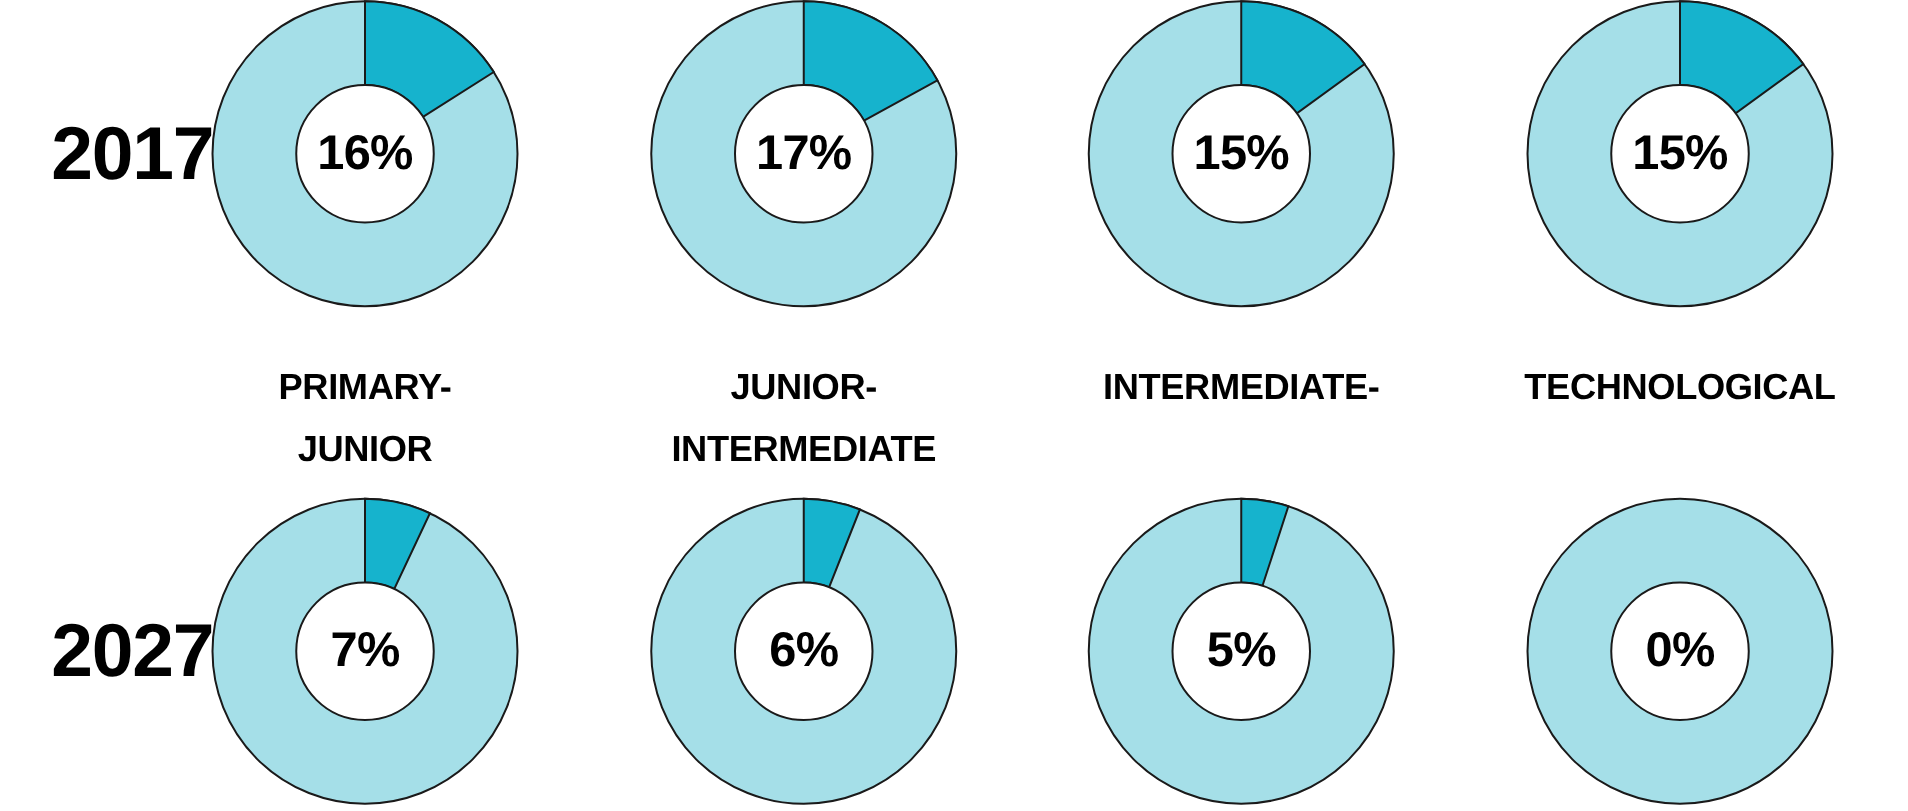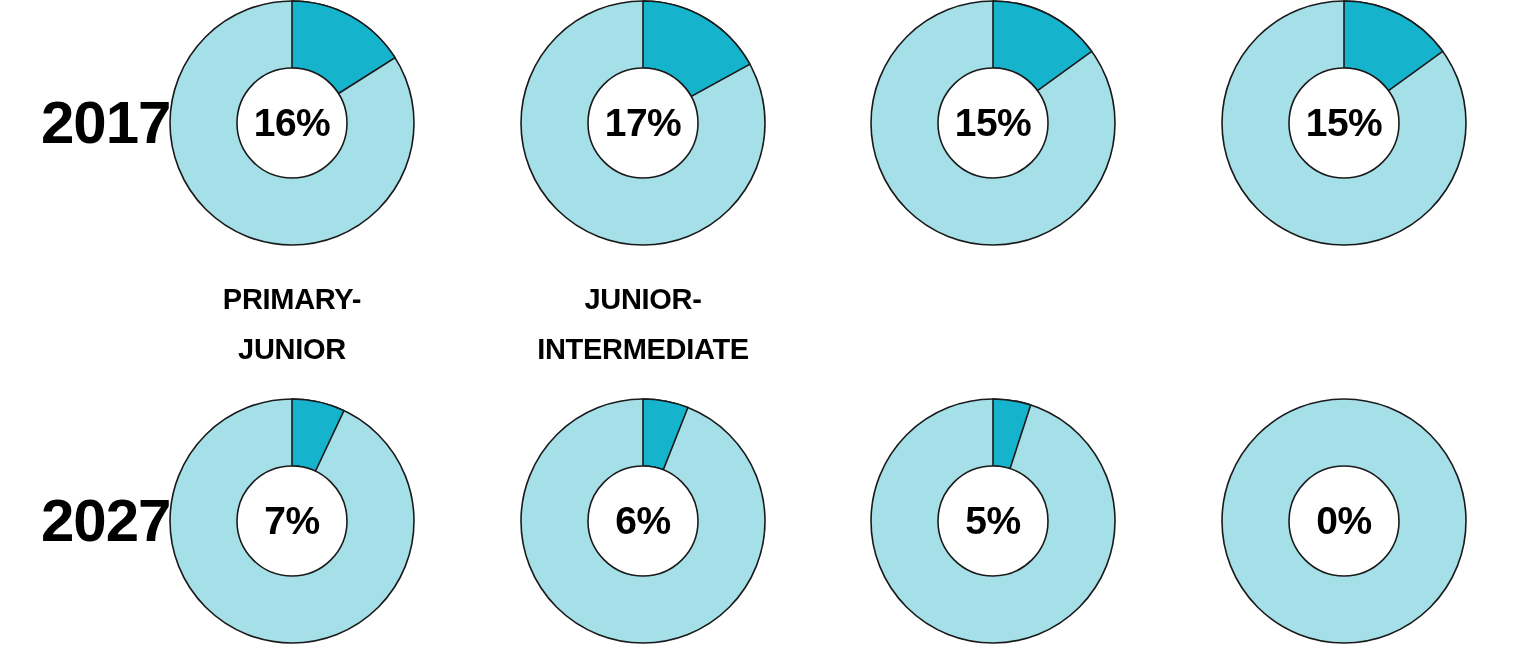--- a/index.html
+++ b/index.html
@@ -60,21 +60,21 @@
     font-size: 39px;
     font-weight: 700;
     letter-spacing: -0.5px;
     color: #000000;
     pointer-events: none;
   }
 
   
   .cat-label {
     position: absolute;
-    top: 283px;
+    top: 294px;
     width: 330px;
     text-align: center;
     font-size: 29px;
     font-weight: 700;
     line-height: 1.16;
     letter-spacing: -0.3px;
     color: #000000;
     text-transform: uppercase;
   }
   .cat-label .l2 { display: block; margin-top: 16px; }
@@ -128,23 +128,25 @@
     <span>PRIMARY-</span>
     <span class="l2">JUNIOR</span>
   </div>
 
   <div class="cat-label" style="left:478px;">
     <span>JUNIOR-</span>
     <span class="l2">INTERMEDIATE</span>
   </div>
 
   <div class="cat-label" style="left:828px;">
+    <span>INTERMEDIATE-</span>
   </div>
 
   <div class="cat-label" style="left:1179px;">
+    <span>TECHNOLOGICAL</span>
   </div>
 
   <div class="donut-cell" style="left:167px; top:396px;">
     <svg viewBox="0 0 250 250">
         <circle cx="125" cy="125" r="122" fill="#a5dfe8" stroke="#1a1a1a" stroke-width="1.6"></circle>
         <path d="M 125.00000000000001 3 A 122 122 0 0 1 176.9450735709389 14.611099599145632 L 148.41786103607902 75.23451211436893 A 55 55 0 0 0 125 70 Z" fill="#16b3cd" stroke="#1a1a1a" stroke-width="1.6" stroke-linejoin="miter"></path>
         <circle cx="125" cy="125" r="55" fill="#ffffff" stroke="#1a1a1a" stroke-width="1.6"></circle>
       </svg>
     <div class="donut-center-value">7%</div>
   </div>

